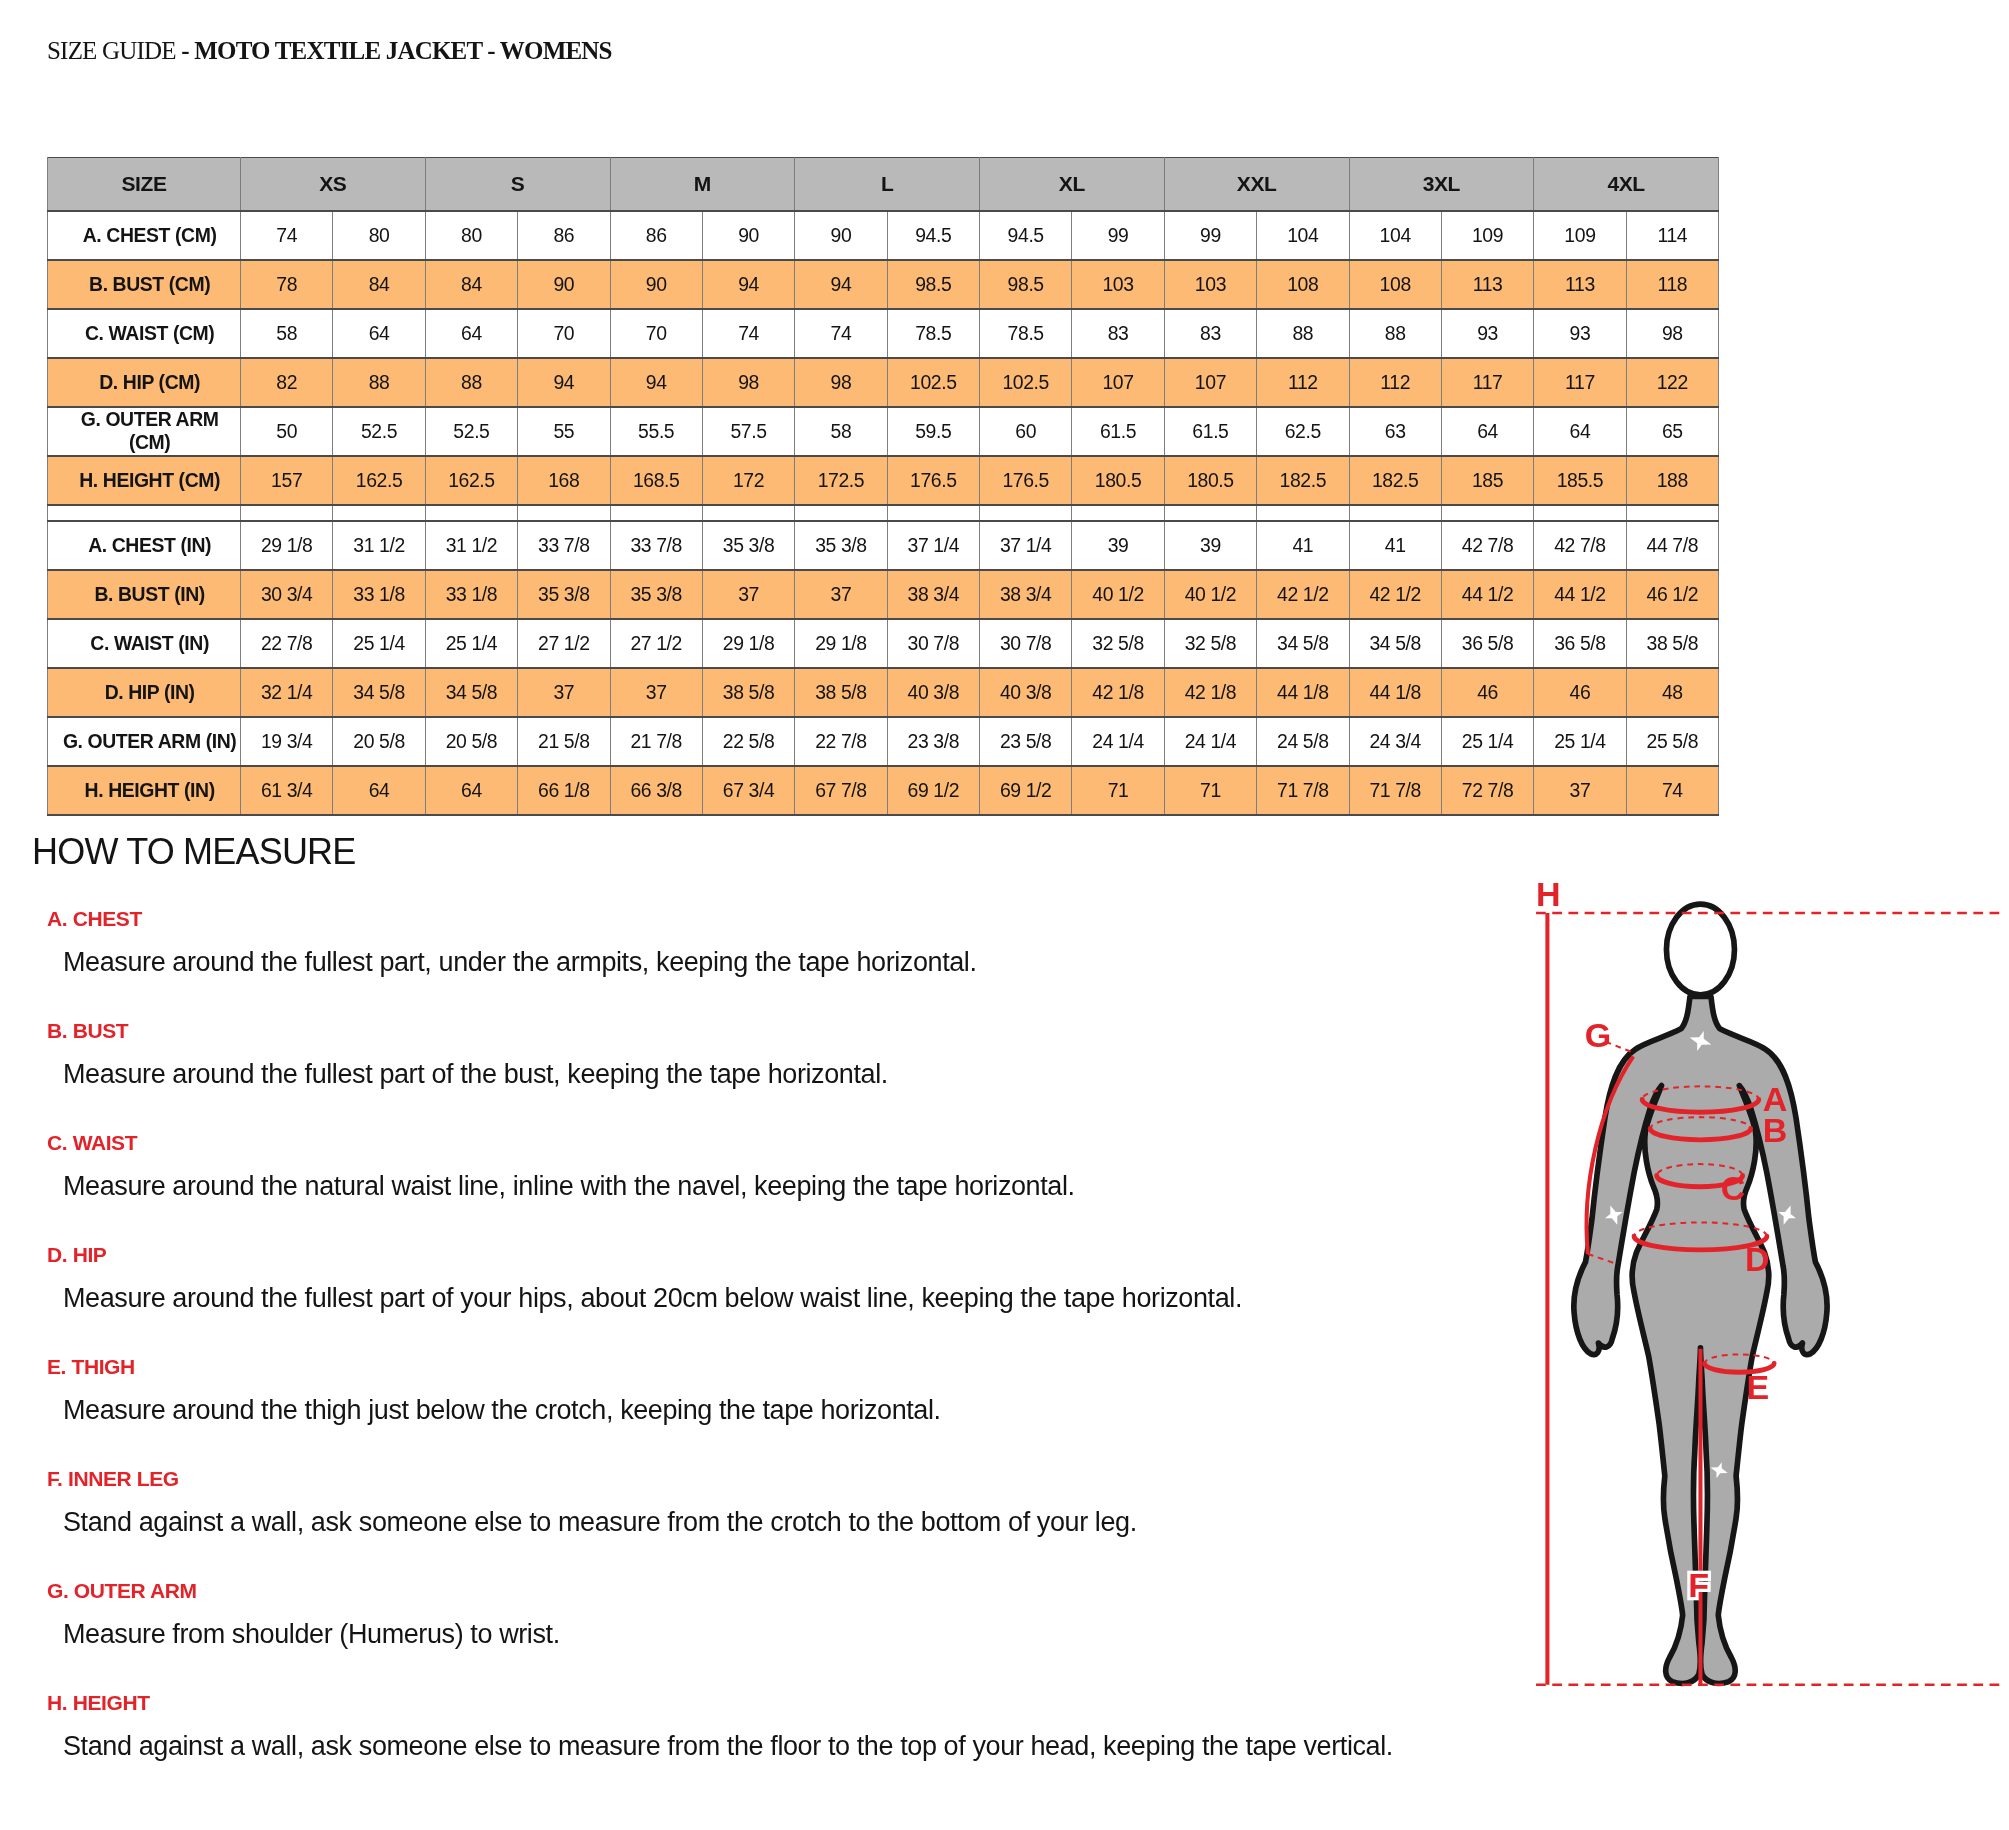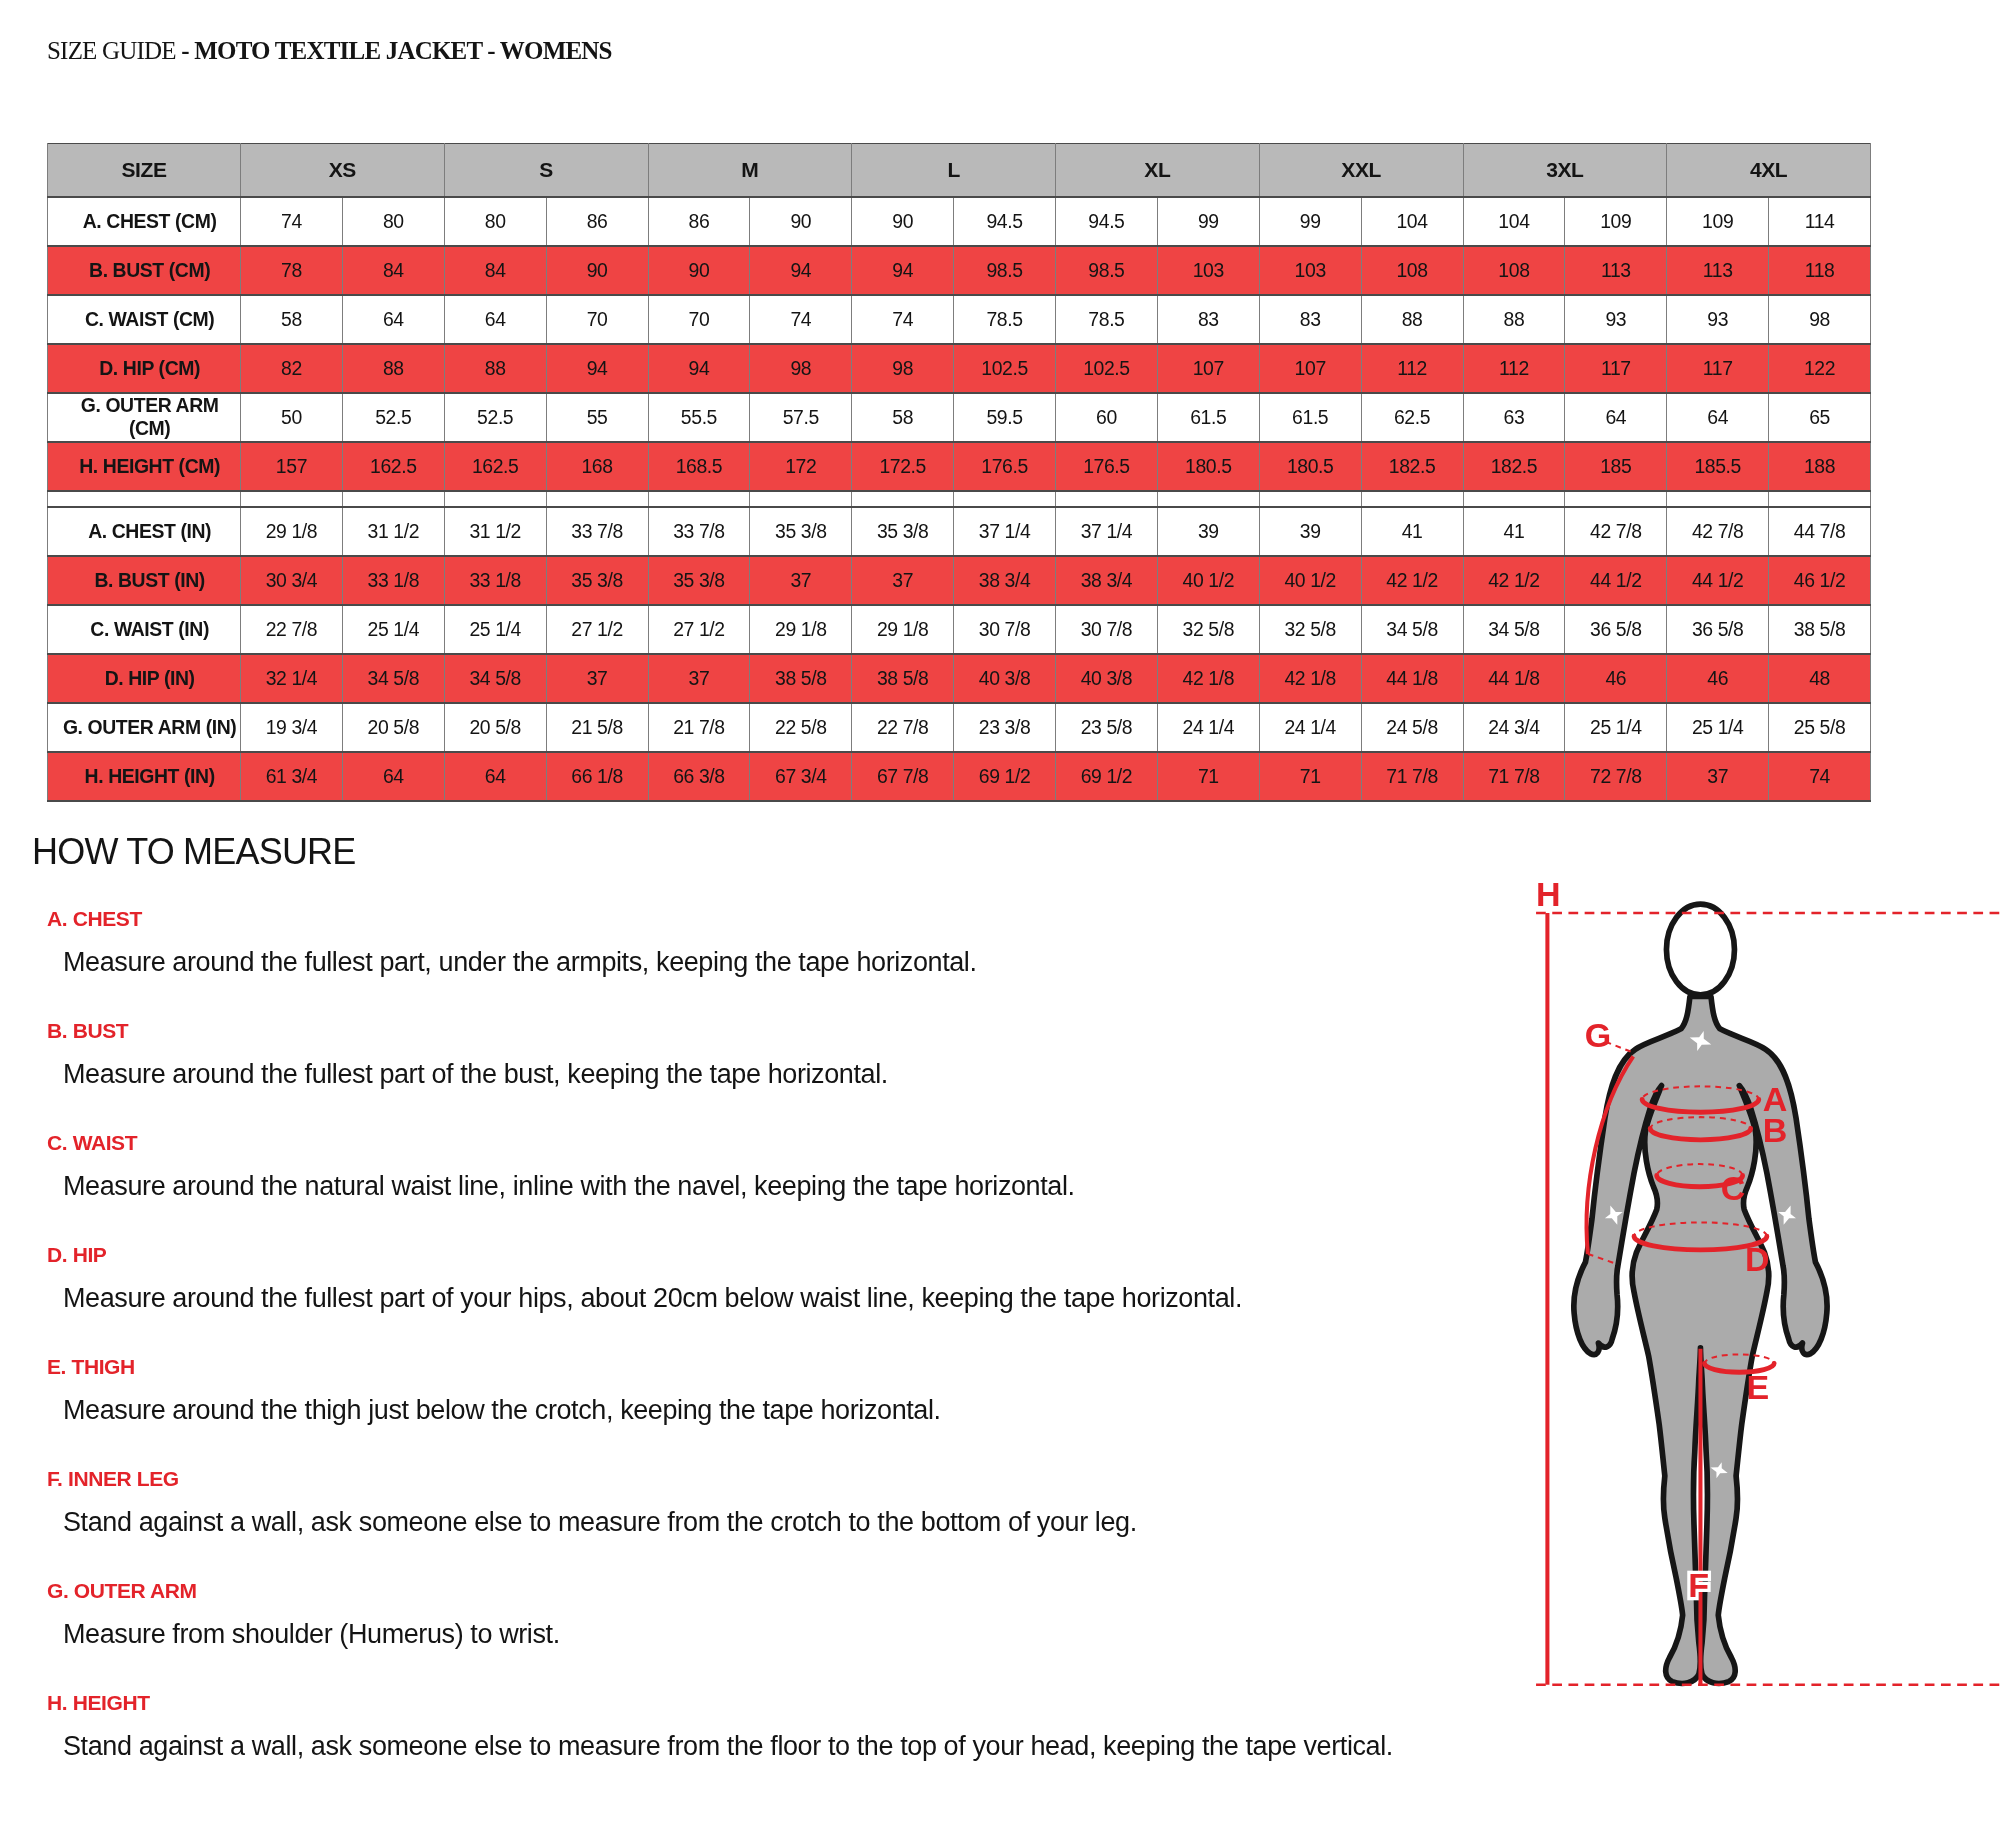--- a/index.html
+++ b/index.html
@@ -10,34 +10,34 @@
     font-family:"Liberation Sans","DejaVu Sans",sans-serif; color:#141414;
   }
   .page { position:absolute; inset:0; overflow:hidden; }
 
   
   .title { position:absolute; left:47px; top:37px; margin:0; font-size:25px;
            font-weight:400; letter-spacing:-0.8px; white-space:nowrap;font-family:Liberation Serif, serif; }
   .title .bold { font-weight:700; }
 
   
-  .size-table { position:absolute; left:47px; top:143px; width:1824px;
+  .size-table { position:absolute; left:47px; top:157px; width:1672px;
                 border-collapse:collapse; table-layout:fixed;
                 border:1.6px solid var(--dark); }
   .size-table col.lab { width:193px; }
   .size-table th, .size-table td {
     border-left:0.8px solid var(--mid); border-right:0.8px solid var(--mid);
     font-size:19.4px; text-align:center; vertical-align:middle; padding:0;
     letter-spacing:-0.4px;
   }
   .size-table tr { border-bottom:2.4px solid var(--dark); }
   .size-table thead tr { height:53px; background:#b9b9b9; }
   .size-table thead th { font-weight:700; font-size:21px; }
   .size-table tbody tr { height:49px; background:#ffffff; }
-  .size-table tbody tr.odd { background:#ef4444; }
+  .size-table tbody tr.odd { background:#fdba74; }
   .size-table tbody tr.sep { height:16px; background:#ffffff; }
   .size-table th.rlabel { text-align:center; padding-left:11.3px; font-weight:700; font-size:19.4px; }
 
   
   .htm-heading { position:absolute; left:32px; top:831px; margin:0;
                  font-size:36px; font-weight:400; letter-spacing:-0.8px; }
   .sections { position:absolute; left:47px; top:907px; width:1434px; }
   .msection { margin-bottom:41px; }
   .msection h3 { margin:0 0 7.3px 0; font-size:21px; font-weight:700;
                  color:var(--red); letter-spacing:-0.4px; }

